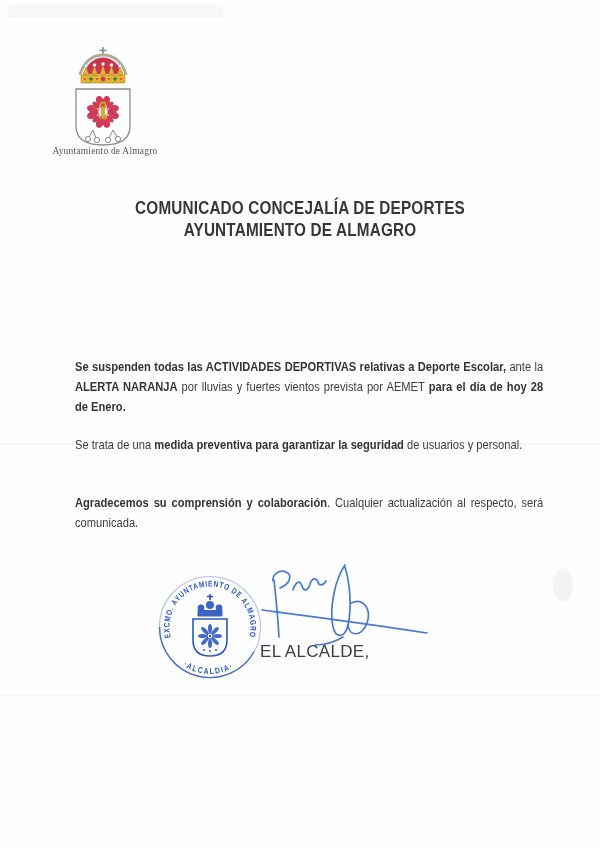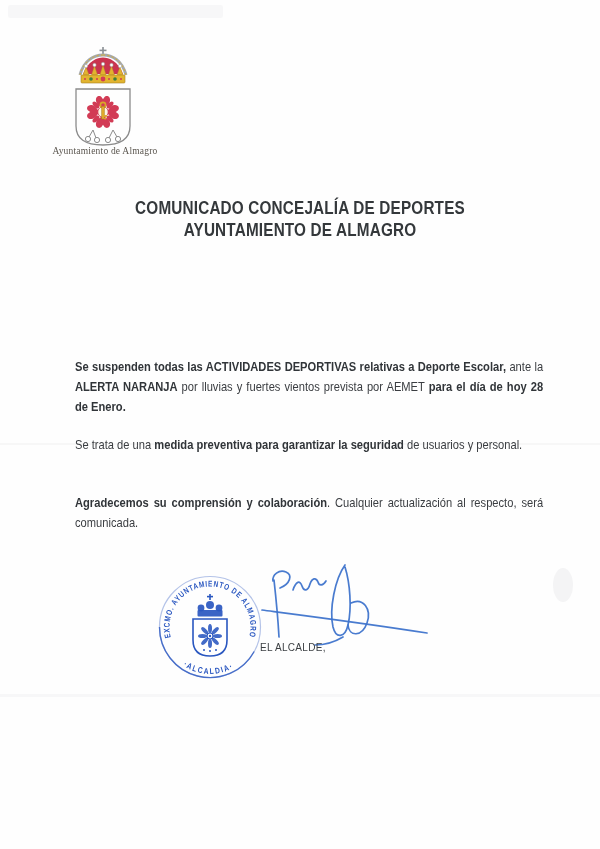--- a/index.html
+++ b/index.html
@@ -34,21 +34,21 @@
   }
   .doc-par .b{font-weight:700;color:#313539;}
   .p1{top:344px;}
   .p2{top:422px;}
   .p3{top:480px;}
   
   .stamp{position:absolute;left:152px;top:569px;width:116px;height:116px;}
   .stamp text{font-family:"Liberation Sans",sans-serif;font-weight:700;}
   .signature{position:absolute;left:253px;top:553px;width:185px;height:105px;}
   .sig-label{
-    position:absolute;left:260px;top:642px;font-size:10px;letter-spacing:.3px;color:#3c4043;
+    position:absolute;left:260px;top:642px;font-size:17px;letter-spacing:.3px;color:#3c4043;
   }
   
   .stamp-fill{fill:var(--stamp-blue,#2a57c0);}
   .stamp-stroke{stroke:var(--stamp-blue,#2a57c0);}
   .stamp-text{fill:var(--stamp-blue,#2a57c0);}
   .ink{stroke:var(--signature-ink,#3f74cc);fill:none;stroke-width:1.7;stroke-linecap:round;opacity:.95;}
   .fill-red{fill:var(--crest-red,#d23b55);}
   .fill-gold{fill:var(--crest-gold,#e2b42f);}
   .fill-cap{fill:var(--crest-cap-red,#c9344f);}
   .fill-green{fill:var(--crest-green,#3f7f3f);}

